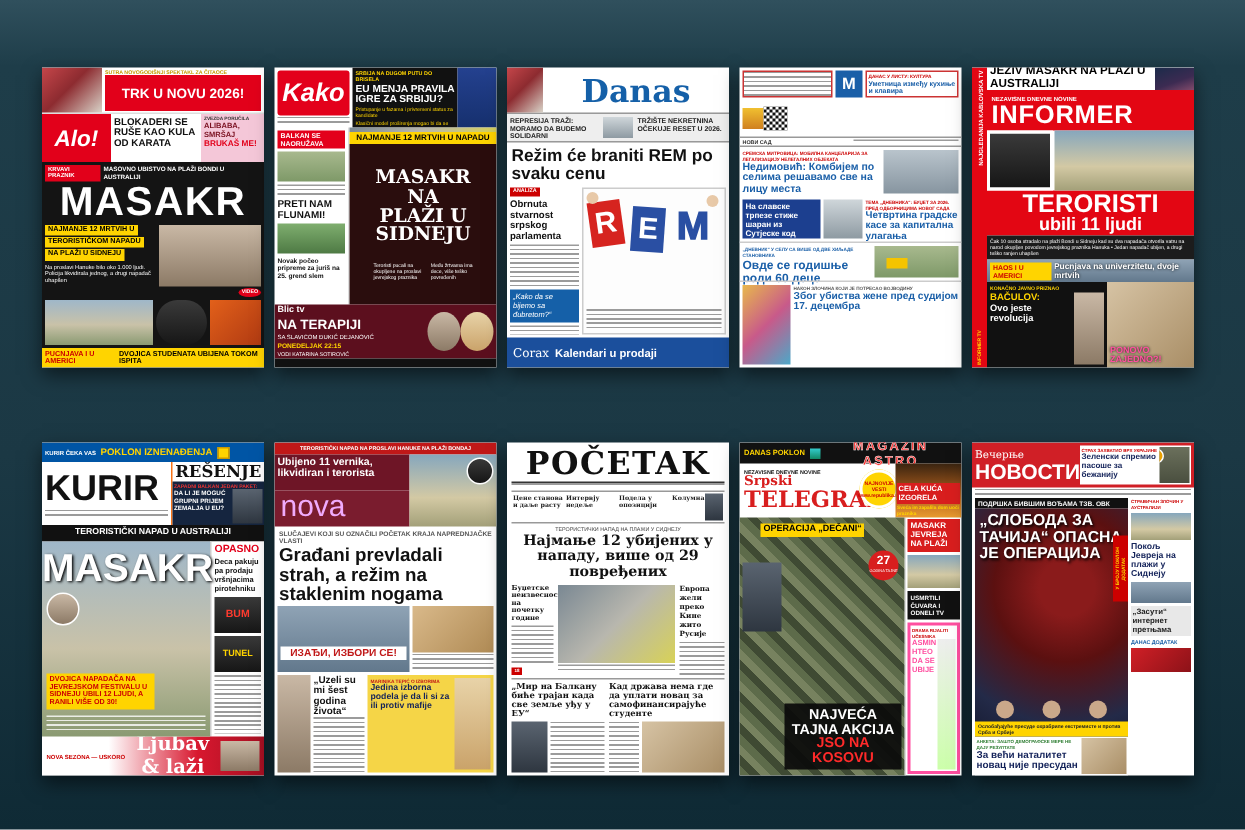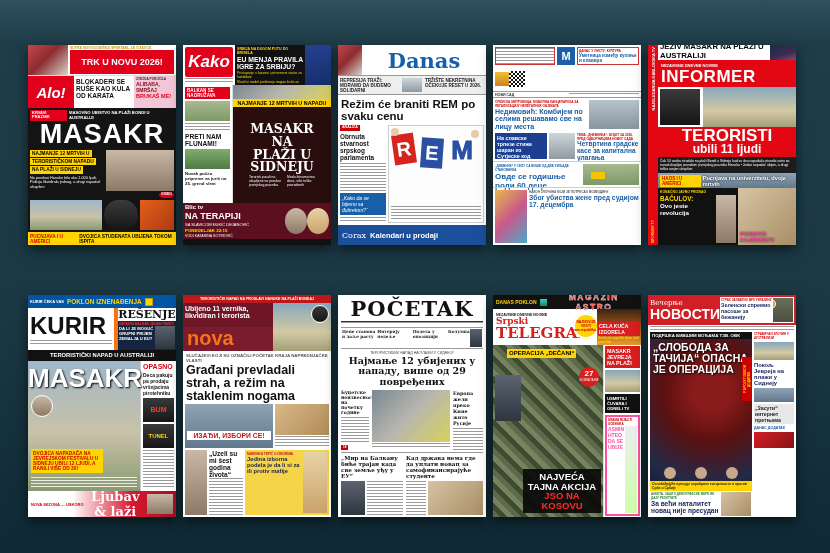--- a/index.html
+++ b/index.html
@@ -121,21 +121,21 @@
           <span class="chip" style="background:#e3001b;color:#fff;font-size:4.6px">BALKAN SE NAORUŽAVA</span>
           <div class="ph g-field" style="height:20px"></div>
           <div class="ftx" style="height:8px"></div>
           <div class="b" style="font-size:6.6px;color:#111">PRETI NAM FLUNAMI!</div>
           <div class="ph g-green" style="height:20px"></div>
           <div class="b" style="font-size:4.4px;color:#111">Novak počeo pripreme za juriš na 25. grend slem</div>
         </div>
         <div class="col f1">
           <div class="ph g-medic f1"></div>
           <div class="b ctr" style="background:#ffd400;font-size:5.4px;padding:1px">NAJMANJE 12 MRTVIH U NAPADU</div>
-          <div class="col" style="background:#2a0d0d;padding:16px;gap:1px">
+          <div class="col" style="background:#2a0d0d;padding:16px;gap:12px">
             <div class="w b ser ctr" style="font-size:12.5px;line-height:1.02">MASAKR NA PLAŽI U SIDNEJU</div>
             <div class="row" style="gap:3px">
               <div class="w" style="font-size:3.4px">Teroristi pucali na okupljene na proslavi jevrejskog praznika</div>
               <div class="w" style="font-size:3.4px">Među žrtvama ima dece, više teško povređenih</div>
             </div>
           </div>
         </div>
       </div>
       <div class="row" style="height:36px;background:#5c0f1e;padding:2px;align-items:center">
         <div class="col f1" style="gap:1px">
@@ -290,21 +290,21 @@
       <div class="row" style="height:13px;background:#0055a5;align-items:center;padding:0 2px;gap:3px">
         <span class="w b" style="font-size:4px">KURIR ČEKA VAS</span>
         <span class="b" style="color:#ffd400;font-size:6.4px">POKLON IZNENAĐENJA</span>
         <span style="width:8px;height:8px;background:#ffd400;display:inline-block;border:1px solid #c90"></span>
       </div>
       <div class="row" style="height:42px">
         <div class="col f1" style="justify-content:center;padding:0 2px">
           <div style="font-weight:900;font-size:24px;color:#111;line-height:1">KURIR</div>
           <div class="ftx" style="height:4px;margin-top:2px"></div>
         </div>
-        <div class="col" style="width:62px;border-left:4px solid #f97316">
+        <div class="col" style="width:62px;border-left:1px solid #f97316">
           <div class="b ctr ser" style="font-size:11px;color:#111">REŠENJE</div>
           <div class="col f1" style="background:#15253f;padding:1px">
             <div class="b" style="color:#e33;font-size:3.4px">ZAPADNI BALKAN JEDAN PAKET:</div>
             <div class="row f1">
               <div class="w b f1" style="font-size:4.2px">DA LI JE MOGUĆ GRUPNI PRIJEM ZEMALJA U EU?</div>
               <div class="ph g-suit" style="width:20px"></div>
             </div>
           </div>
         </div>
       </div>
@@ -329,21 +329,21 @@
         <span class="w i ser b f1 ctr" style="font-size:13px">Ljubav &amp; laži</span>
         <span class="ph g-port" style="width:26px;height:20px;display:inline-block"></span>
       </div>
     </div>
 
     <div class="paper">
       <div class="ctr" style="height:8px;background:#c01818;color:#fff;font-weight:bold;font-size:3.6px;line-height:8px">TERORISTIČKI NAPAD NA PROSLAVI HANUKE NA PLAŽI BONDAJ</div>
       <div class="row" style="height:48px">
         <div class="col f1">
           <div style="background:#6e1526;color:#fff;font-weight:bold;font-size:7px;padding:2px;flex:1">Ubijeno 11 vernika, likvidiran i terorista</div>
-          <div style="background:#7a1c2e;color:#f97316;font-weight:700;font-size:20px;line-height:1;padding:1px 4px 3px">nova</div>
+          <div style="background:#7a1c2e;color:#f0abfc;font-weight:400;font-size:20px;line-height:1;padding:1px 4px 3px">nova</div>
         </div>
         <div class="ph g-beach2" style="width:58px">
           <span class="abs circ g-dark" style="right:2px;top:2px;width:18px;height:18px;border:1px solid #fff"></span>
         </div>
       </div>
       <div class="b" style="font-size:4.4px;color:#555;padding:2px 3px 0">SLUČAJEVI KOJI SU OZNAČILI POČETAK KRAJA NAPREDNJAČKE VLASTI</div>
       <div style="font-weight:900;font-size:12.5px;line-height:1.05;color:#111;padding:1px 3px">Građani prevladali strah, a režim na staklenim nogama</div>
       <div class="row" style="height:44px;gap:2px;padding:0 2px">
         <div class="ph g-protest f1">
           <div class="abs ctr" style="left:2px;right:2px;bottom:8px;background:#fff;color:#c01818;font-weight:900;font-size:6.8px;padding:1px">ИЗАЂИ, ИЗБОРИ СЕ!</div>

